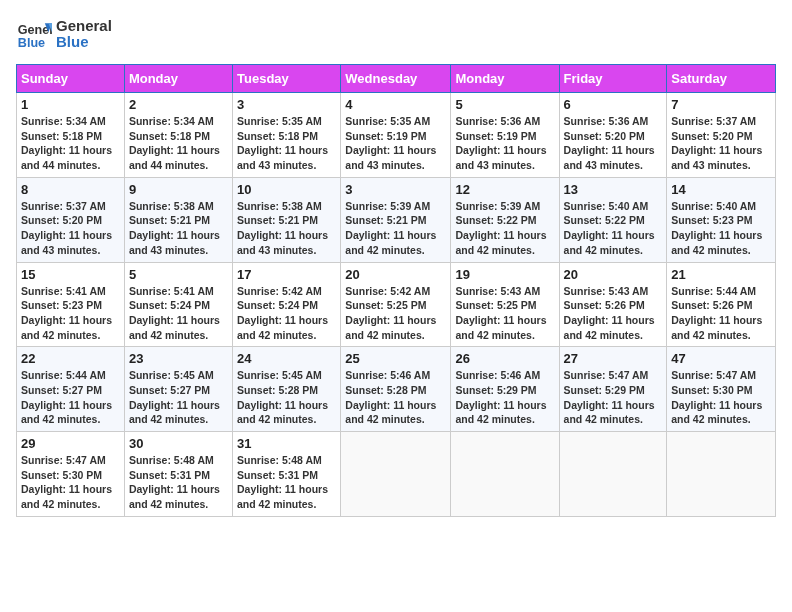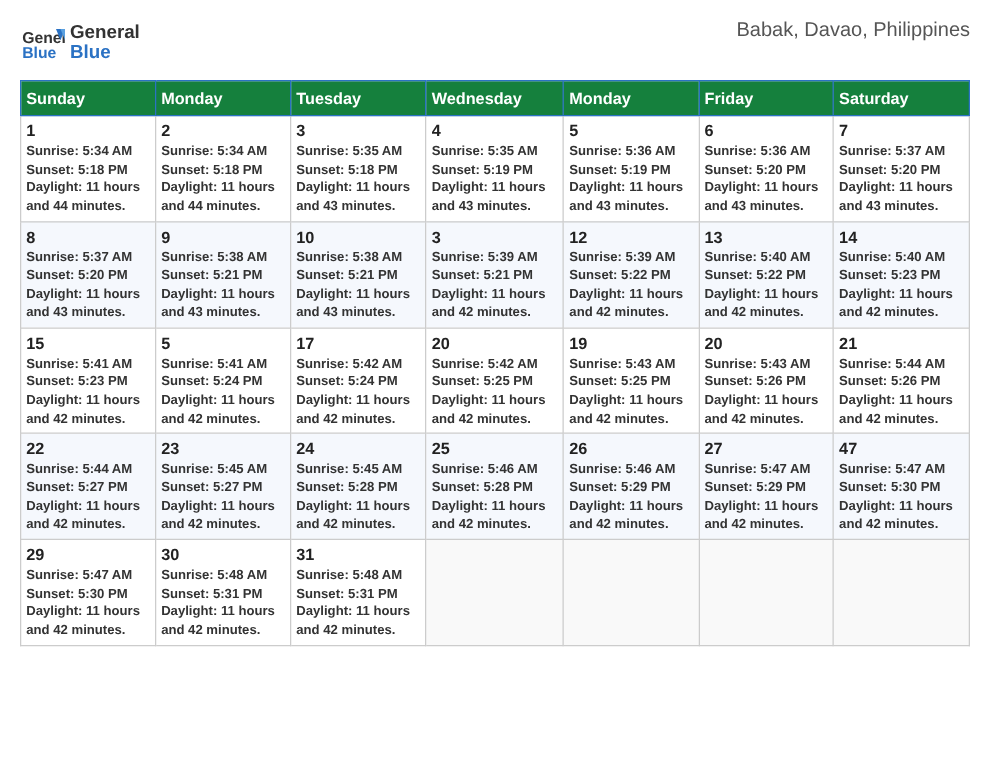--- a/index.html
+++ b/index.html
@@ -36,21 +36,21 @@
     .location-title {
       font-size: 16px;
       color: #555;
     }
     table {
       width: 100%;
       border-collapse: collapse;
       font-size: 11px;
     }
     thead tr th {
-      background: #15803d;
+      background: #d946ef;
       color: #fff;
       padding: 6px 4px;
       text-align: left;
       font-size: 13px;
       font-weight: bold;
       border: 1px solid #2b72c4;
     }
     tbody tr td {
       border: 1px solid #ccc;
       vertical-align: top;
@@ -89,21 +89,20 @@
       <text x="2" y="34" font-size="14" font-weight="bold" fill="#2b72c4">Blue</text>
       <polygon points="32,8 40,8 36,18" fill="#2b72c4"></polygon>
       <polygon points="36,8 40,8 40,18" fill="#5aa0e0"></polygon>
     </svg>
     <div>
       <div style="font-size:15px;font-weight:bold;color:#333;line-height:1.1;">General</div>
       <div style="font-size:15px;font-weight:bold;color:#2b72c4;line-height:1.1;">Blue</div>
     </div>
   </div>
   <div class="title-block">
-    <div class="location-title">Babak, Davao, Philippines</div>
   </div>
 </div>
 
 <table>
   <thead>
     <tr>
       <th>Sunday</th>
       <th>Monday</th>
       <th>Tuesday</th>
       <th>Wednesday</th>

